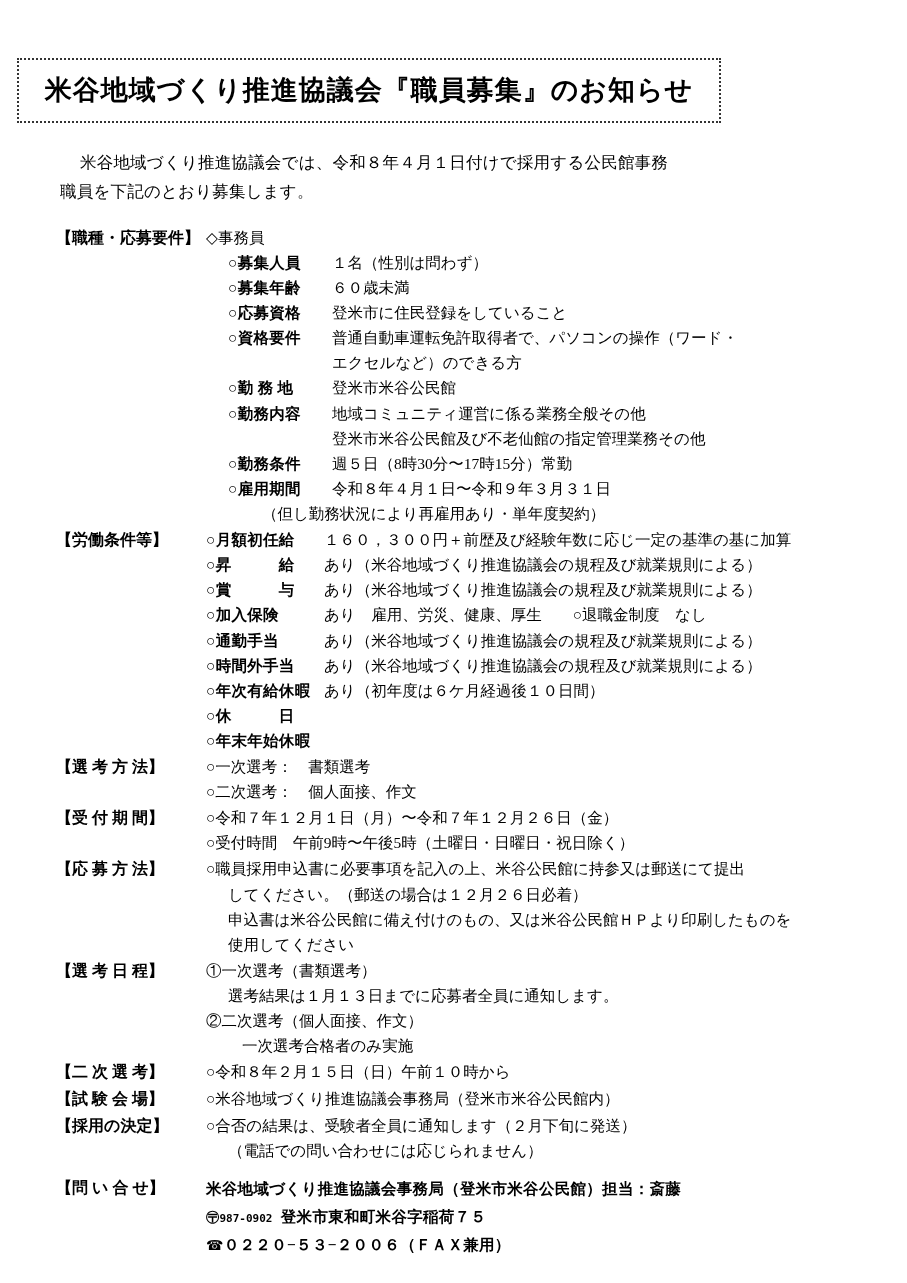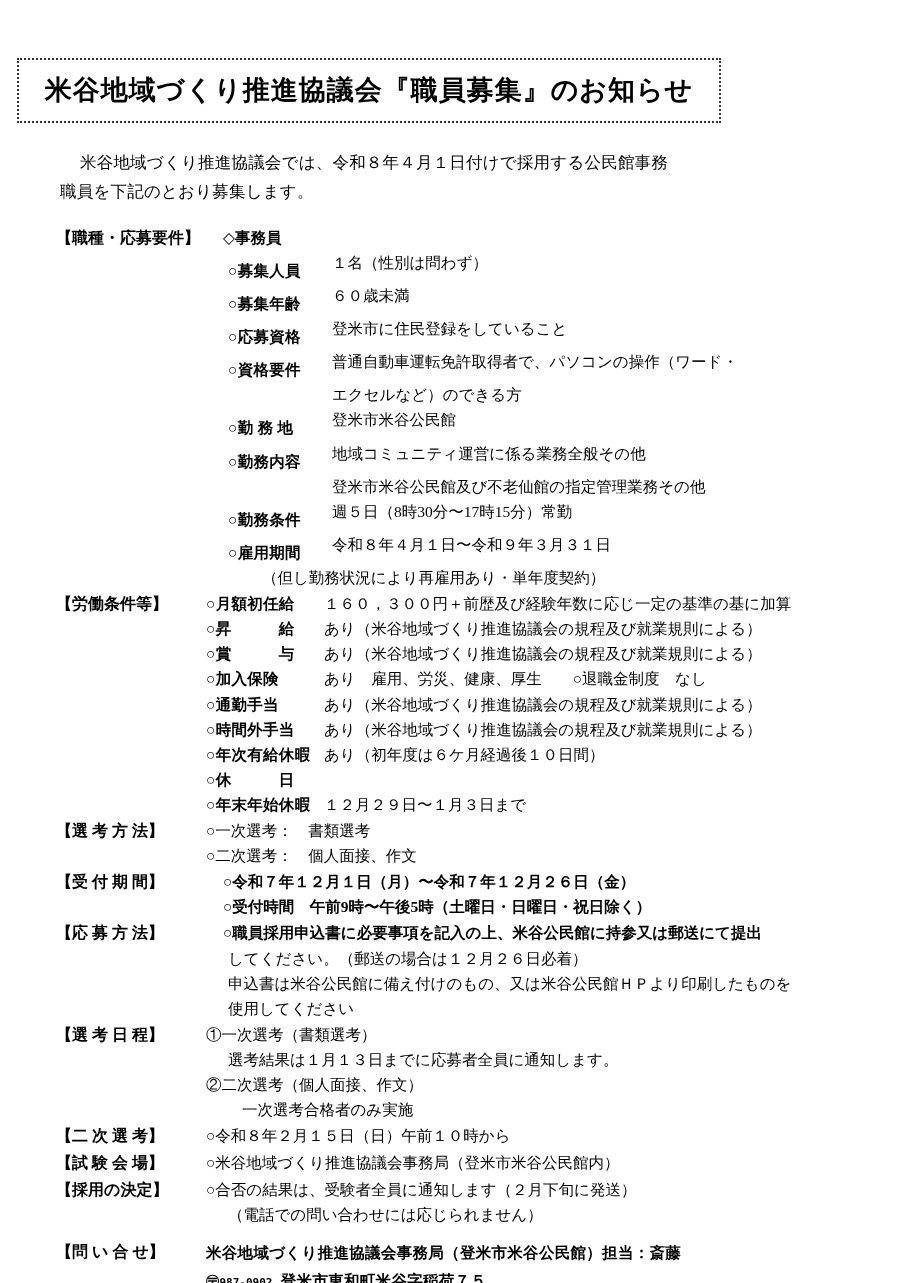--- a/index.html
+++ b/index.html
@@ -71,33 +71,33 @@
     display: flex;
     align-items: flex-start;
     line-height: 1.62;
     white-space: nowrap;
   }
   .row-term {
     flex: 0 0 auto;
     font-weight: bold;
     letter-spacing: 0.3px;
   }
-  .row-term.w1 { width: 104px; margin-top: 8px; }
+  .row-term.w1 { width: 104px; }
   .row-term.w2 { width: 118px; }
   .row-val {
     flex: 1 1 auto;
     white-space: nowrap;
   }
   .plain {
     line-height: 1.62;
     white-space: nowrap;
   }
   .indent3 { padding-left: 22px; }
   .indent4 { padding-left: 36px; }
-  .bold { font-weight: bold; margin-left: 17px; }
+  .bold { font-weight: normal; }
   .gap-top { margin-top: 12px; }
   .contact-line {
     font-weight: bold;
     letter-spacing: 0.3px;
     line-height: 1.8;
     white-space: nowrap;
   }
   .tel-glyph {
     font-family: "DejaVu Sans", sans-serif;
     font-size: 14px;
@@ -196,21 +196,20 @@
       </div>
       <div class="row">
         <span class="row-term w2">○年次有給休暇</span>
         <span class="row-val">あり（初年度は６ケ月経過後１０日間）</span>
       </div>
       <div class="row">
         <span class="row-term w2">○休　　　日</span>
       </div>
       <div class="row">
         <span class="row-term w2">○年末年始休暇</span>
-        <span class="row-val">１２月２９日〜１月３日まで</span>
       </div>
     </div>
   </div>
 
   <div class="section">
     <div class="sec-label">【選 考 方 法】</div>
     <div class="sec-body">
       <div class="plain">○一次選考：　書類選考</div>
       <div class="plain">○二次選考：　個人面接、作文</div>
     </div>

